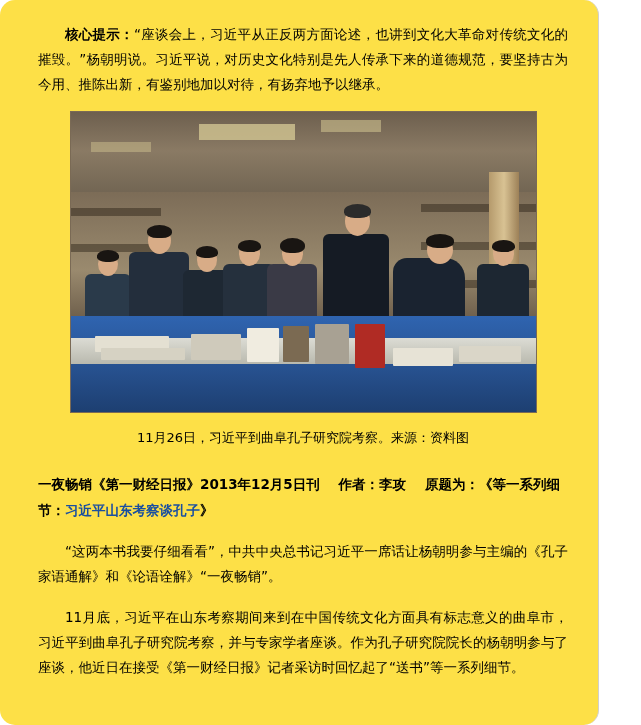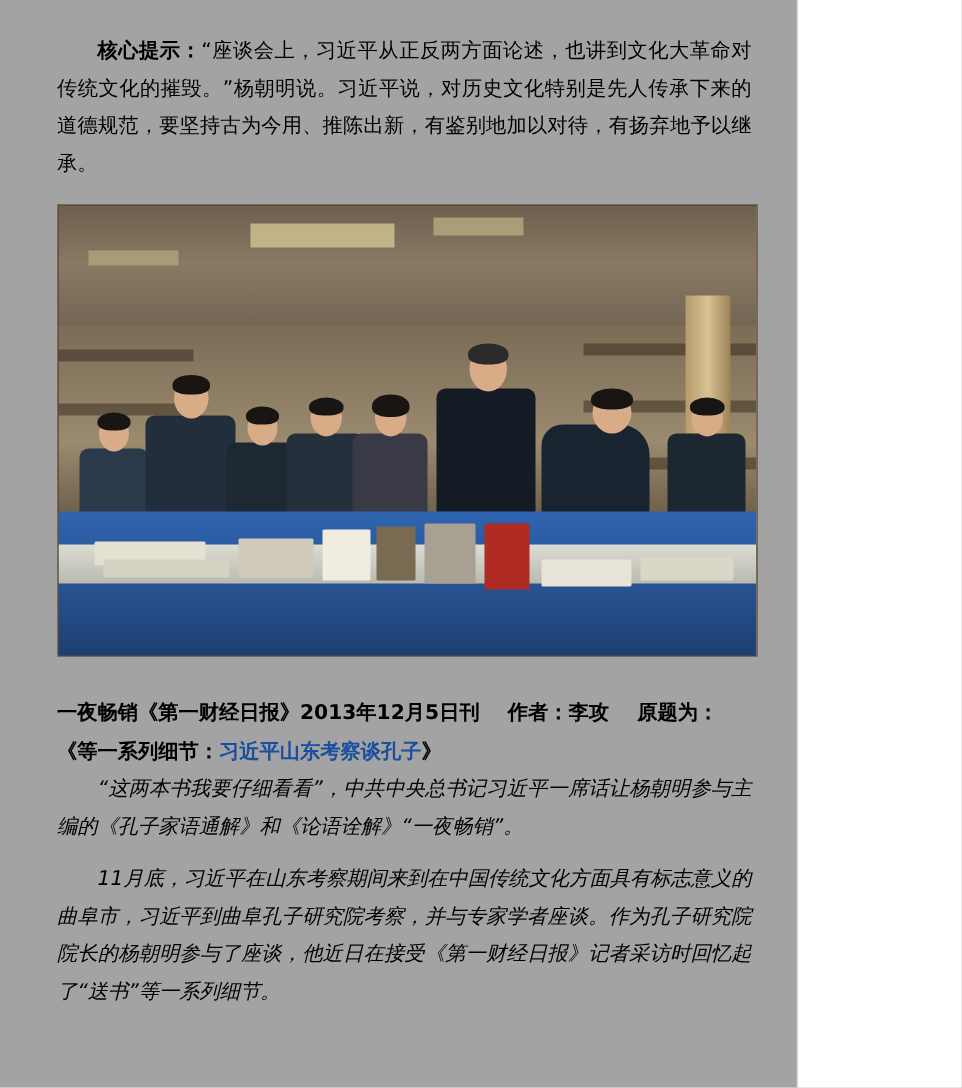--- a/index.html
+++ b/index.html
@@ -8,25 +8,26 @@
     background: #ffffff;
   }
   body {
     width: 641px;
     height: 725px;
     overflow: hidden;
     font-family: "DejaVu Sans", "Liberation Sans", sans-serif;
   }
   .page {
     position: relative;
-    width: 532px;
+    width: 599px;
     height: 725px;
     box-sizing: border-box;
     border-right: 1px solid #cfcfcf;
-    background: #a3a3a3;
+    background: #fde047;
+    border-radius: 15px;
   }
   .content {
     padding: 22px 30px 0 38px;
   }
   .para {
     font-size: 13.5px;
     line-height: 25px;
     color: #000000;
     text-align: justify;
     margin: 0 0 10px 0;
@@ -107,22 +108,21 @@
     font-size: 13.5px;
     line-height: 26px;
     font-weight: bold;
     margin: 24px 0 0 0;
     color: #000;
   }
   .byline .blue {
     color: #1a4fa0;
   }
   .body-para {
-    margin-top: 0;
-    font-style: italic;
+    margin-top: 16px;
   }
   .caption-wrap { width: 467px; margin: 0 auto; }
 </style>
 </head>
 <body>
 
 <div class="page">
   <div class="content">
 
     <p class="para indent"><span class="bold">核心提示：</span><span>“座谈会上，习近平从正反两方面论述，也讲到文化大革命对传统文化的摧毁。”杨朝明说。习近平说，对历史文化特别是先人传承下来的道德规范，要坚持古为今用、推陈出新，有鉴别地加以对待，有扬弃地予以继承。</span></p>
@@ -188,20 +188,23 @@
         <div class="ph-book" style="left:24px;bottom:60px;width:74px;height:16px;background:#e4e0d2;"></div>
         <div class="ph-book" style="left:30px;bottom:52px;width:84px;height:12px;background:#d6d2c3;"></div>
         <div class="ph-book" style="left:120px;bottom:52px;width:50px;height:26px;background:#cfcabb;"></div>
         <div class="ph-book" style="left:176px;bottom:50px;width:32px;height:34px;background:#f0ece0;"></div>
         <div class="ph-book" style="left:212px;bottom:50px;width:26px;height:36px;background:#7b6a52;"></div>
         <div class="ph-book" style="left:244px;bottom:48px;width:34px;height:40px;background:#a8a193;"></div>
         <div class="ph-book" style="left:284px;bottom:44px;width:30px;height:44px;background:#b02b24;"></div>
         <div class="ph-book" style="left:322px;bottom:46px;width:60px;height:18px;background:#e7e3d6;"></div>
         <div class="ph-book" style="left:388px;bottom:50px;width:62px;height:16px;background:#dad6c8;"></div>
       </div>
+      <div class="caption-wrap">
+        <div class="caption">11月26日，习近平到曲阜孔子研究院考察。来源：资料图</div>
+      </div>
     </div>
 
     <p class="byline"><span>一夜畅销《第一财经日报》2013年12月5日刊</span>&nbsp;&nbsp;&nbsp;&nbsp;<span>作者：</span><span>李攻</span>&nbsp;&nbsp;&nbsp;&nbsp;<span>原题为：</span><span>《等一系列细节：</span><span class="blue">习近平山东考察谈孔子</span><span>》</span></p>
 
     <p class="para indent body-para">“这两本书我要仔细看看”，中共中央总书记习近平一席话让杨朝明参与主编的《孔子家语通解》和《论语诠解》“一夜畅销”。</p>
     <p class="para indent body-para">11月底，习近平在山东考察期间来到在中国传统文化方面具有标志意义的曲阜市，习近平到曲阜孔子研究院考察，并与专家学者座谈。作为孔子研究院院长的杨朝明参与了座谈，他近日在接受《第一财经日报》记者采访时回忆起了“送书”等一系列细节。</p>
 
   </div>
 </div>
 

